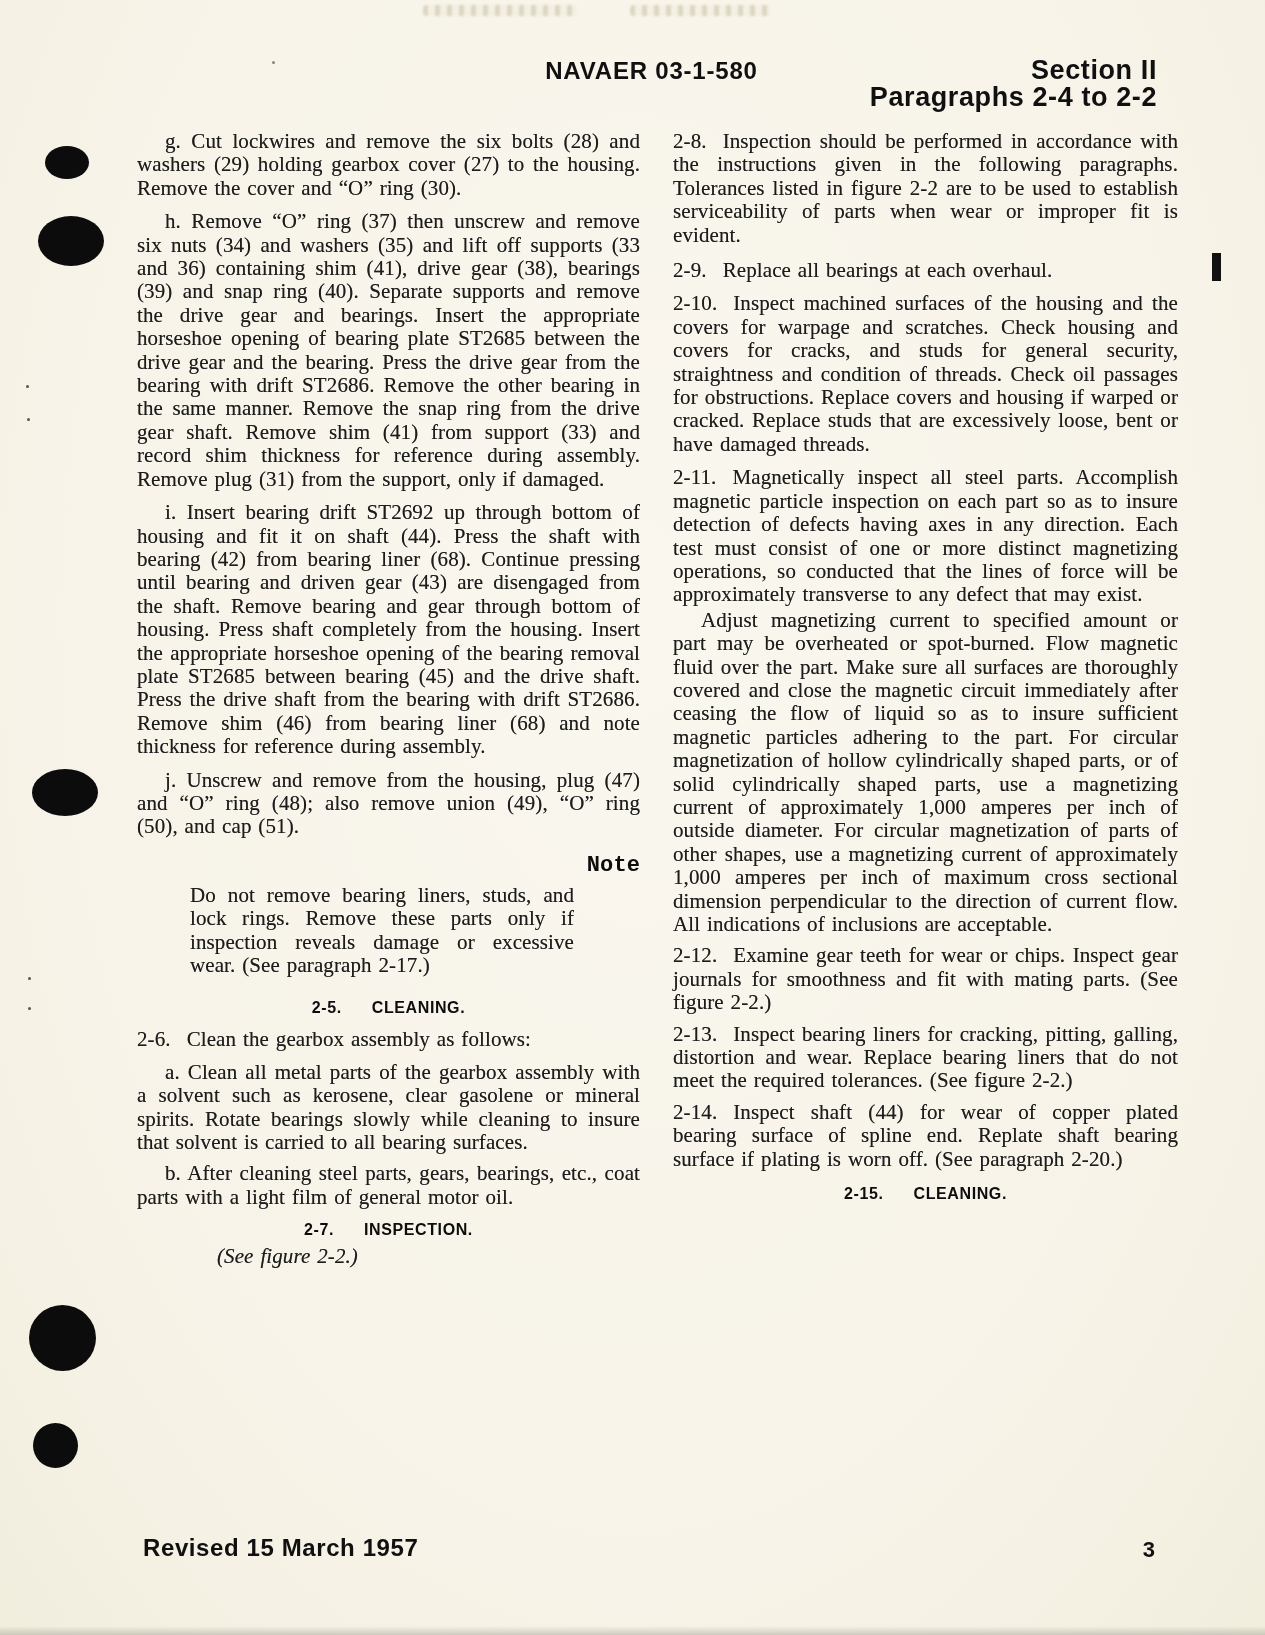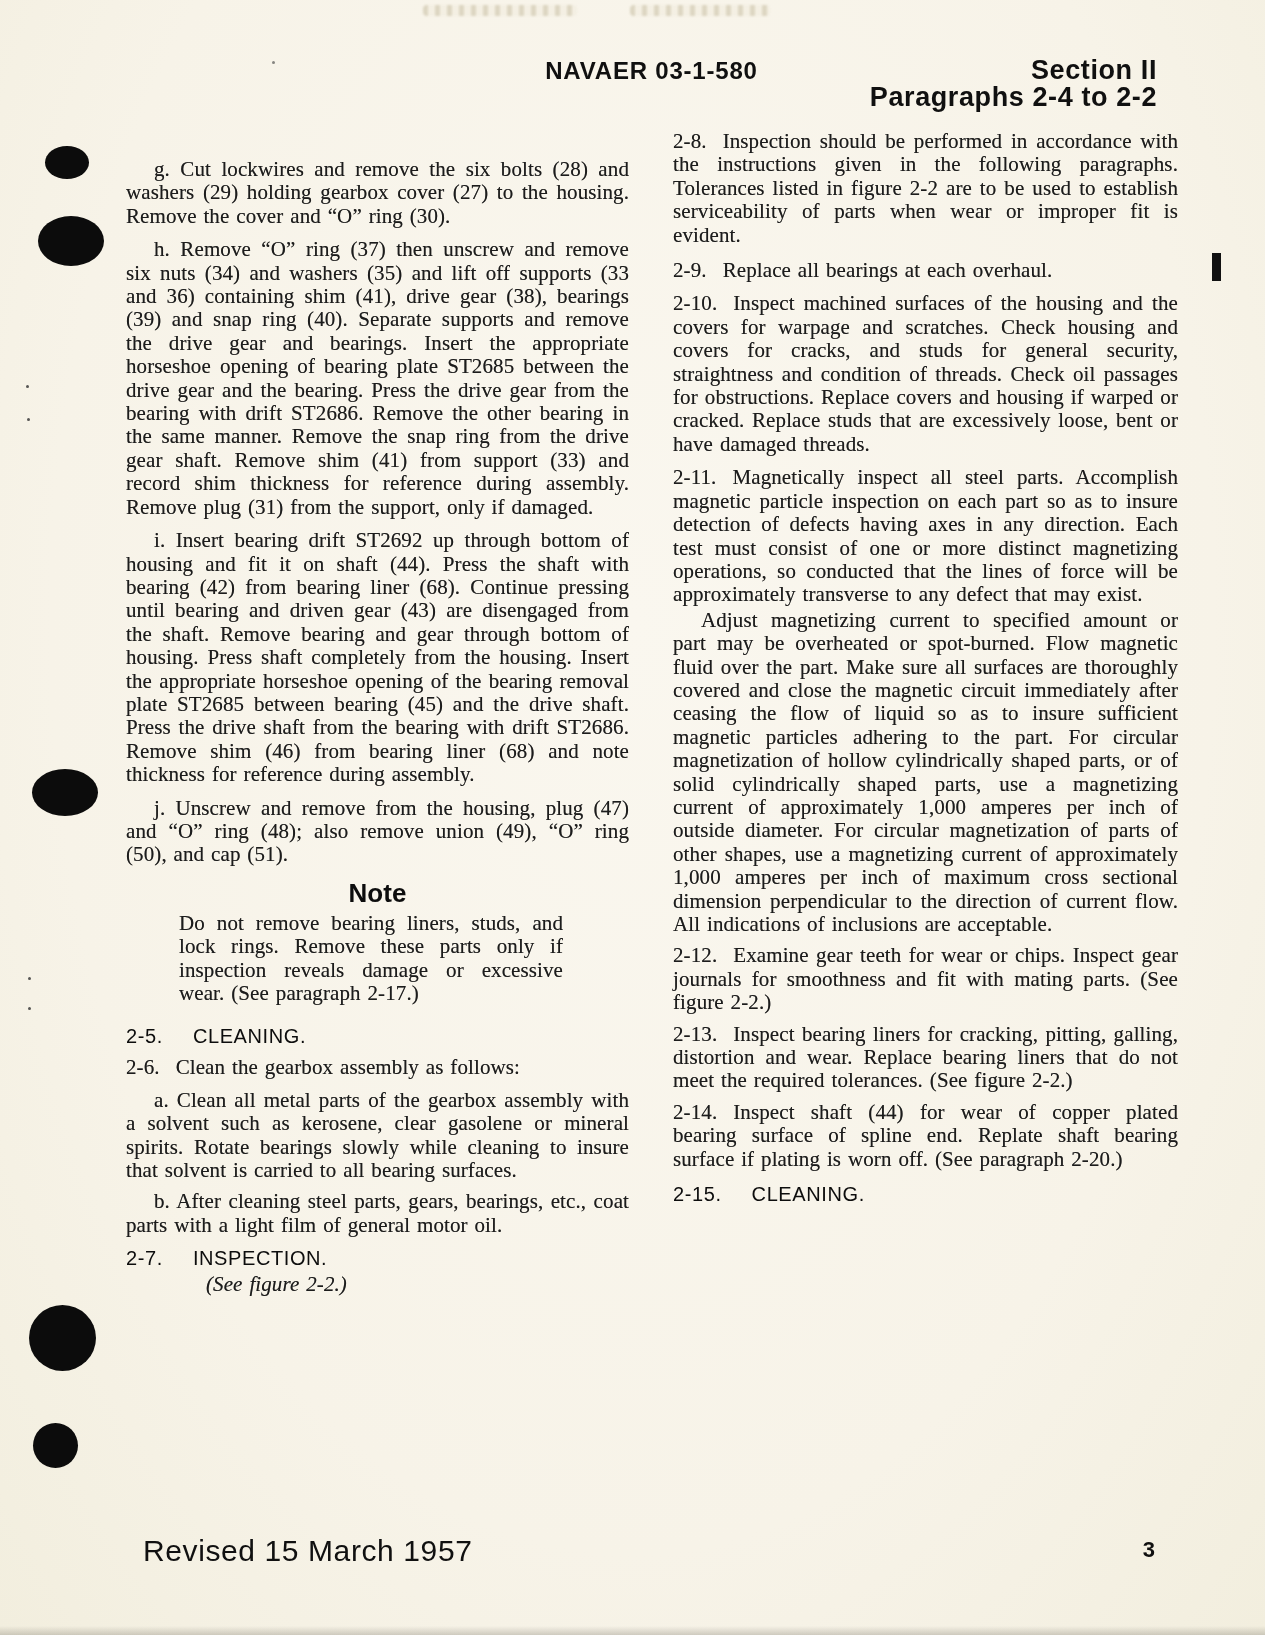--- a/index.html
+++ b/index.html
@@ -20,48 +20,48 @@
   }
   .hdr-right{
     position:absolute;top:57px;right:108px;text-align:right;
     font-family:"Liberation Sans", sans-serif;font-weight:700;
     font-size:27px;line-height:27px;letter-spacing:0.6px;color:#101010;
   }
   
   .col{position:absolute;top:122px;font-size:21px;line-height:23.4px;
        text-align:justify;word-spacing:1.5px;letter-spacing:0.1px;
        text-shadow:0 0 0.4px rgba(10,10,10,0.5);}
-  .col-left{left:126px;width:503px;margin-top:28px;}
+  .col-left{left:137px;width:503px;}
   .col-right{left:673px;width:505px;}
   .col p{margin:0;}
   .indent{text-indent:28px;}
   .plabel{margin-right:16px;}
   .sec-heading{
-    font-family:"Liberation Sans", sans-serif;font-weight:400;
-    font-size:20px;letter-spacing:0.6px;color:#0d0d0d;text-align:left;
+    font-family:"Liberation Sans", sans-serif;font-weight:700;
+    font-size:16px;letter-spacing:0.6px;color:#0d0d0d;text-align:center;
     text-shadow:none;line-height:26px;
   }
   .sec-heading .num{display:inline-block;margin-right:30px;}
   .note-title{
-    font-family:Liberation Sans, sans-serif;font-weight:700;
-    font-size:26px;text-align:center;color:#0d0d0d;text-shadow:none;line-height:25px;
+    font-family:Liberation Mono, monospace;font-weight:700;
+    font-size:22px;text-align:right;color:#0d0d0d;text-shadow:none;line-height:25px;
   }
   .note-body{margin-left:53px !important;margin-right:66px !important;}
   .figref{margin-left:80px !important;text-align:left;font-style:italic;}
   
   .mt2{margin-top:2px !important;}  .mt6{margin-top:6px !important;}
   .mt7{margin-top:7px !important;}  .mt8{margin-top:8px !important;}
   .mt9{margin-top:9px !important;}  .mt10{margin-top:10px !important;}
   .mt12{margin-top:12px !important;}.mt14{margin-top:14px !important;}
   .mt18{margin-top:18px !important;}
   
   .footer-rev{
     position:absolute;left:143px;top:1534px;
-    font-family:"Liberation Sans", sans-serif;font-weight:400;
-    font-size:30px;letter-spacing:0.6px;color:#101010;
+    font-family:"Liberation Sans", sans-serif;font-weight:700;
+    font-size:24px;letter-spacing:0.6px;color:#101010;
   }
   .footer-page{
     position:absolute;right:110px;top:1537px;
     font-family:"Liberation Sans", sans-serif;font-weight:700;
     font-size:22px;color:#101010;
   }
   
   .hole{position:absolute;background:#0c0c0c;border-radius:50%;}
   .h1{left:45px;top:146px;width:44px;height:33px;}
   .h2{left:38px;top:216px;width:66px;height:50px;}

